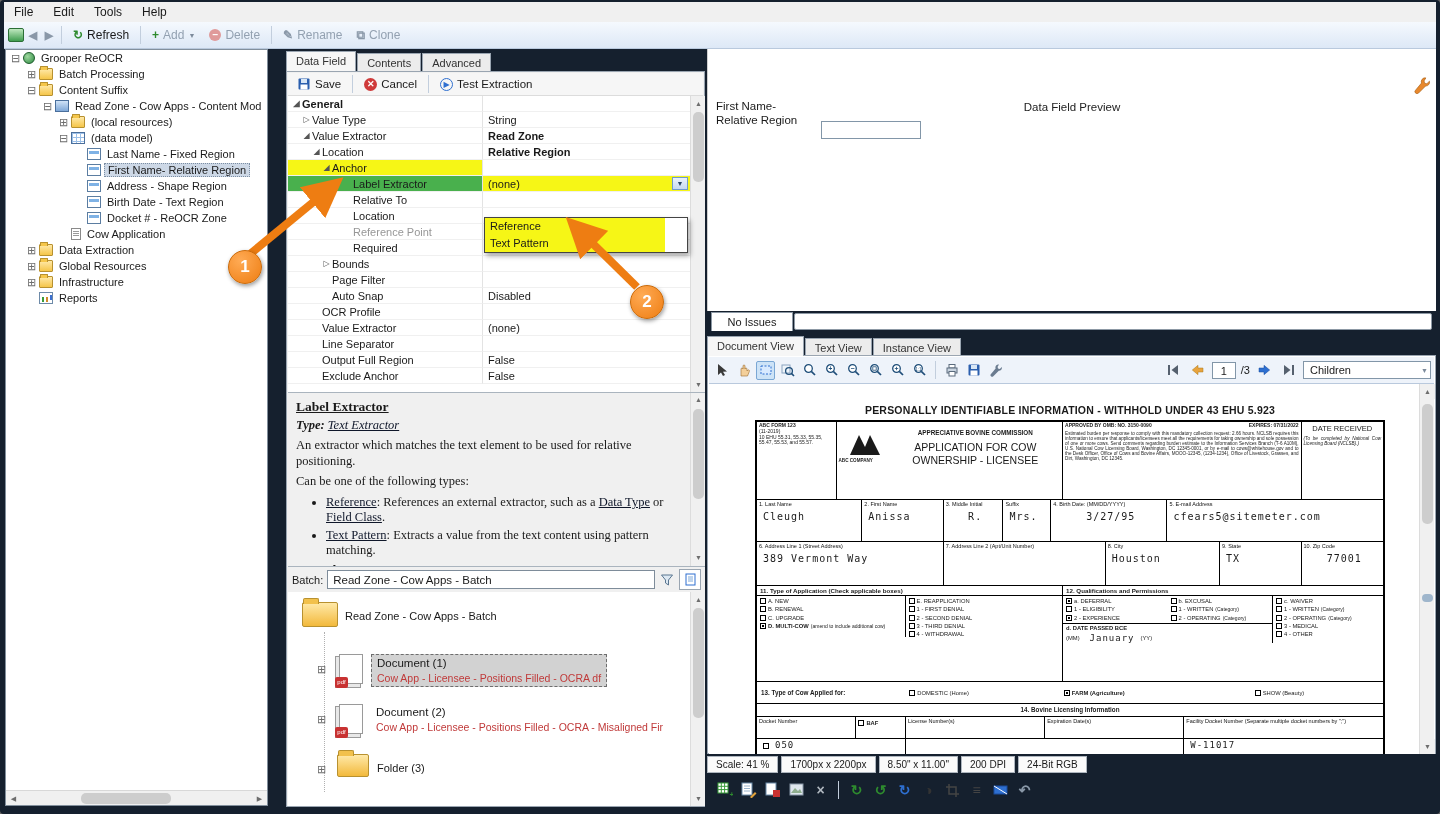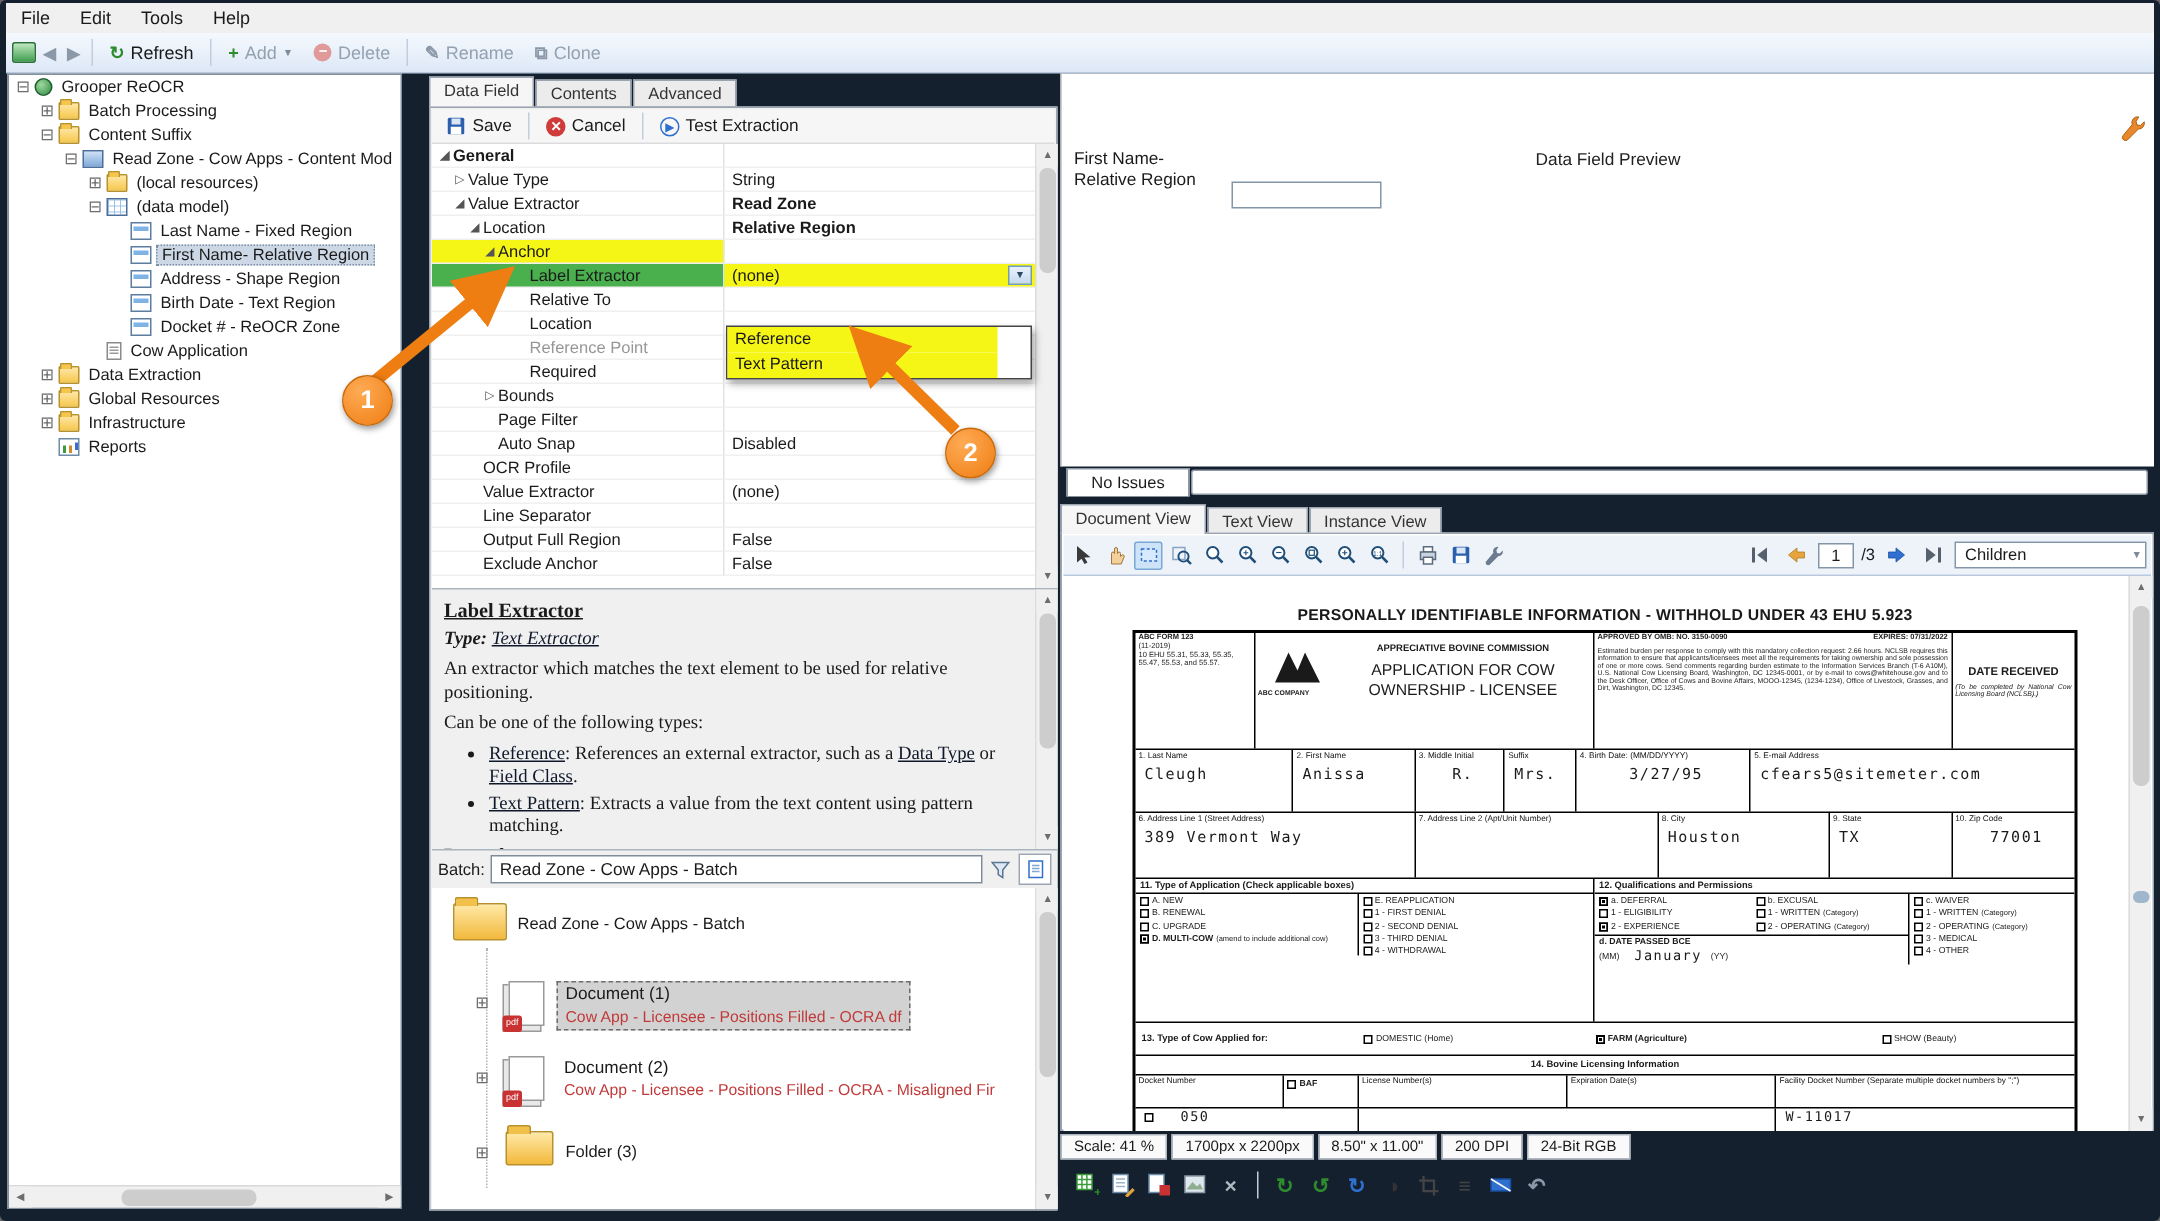--- a/index.html
+++ b/index.html
@@ -663,21 +663,21 @@
               </div>
             </div>
             <div class="fcell" style="width:240px">
               <div style="display:flex;justify-content:space-between">
                   <span class="small5 b">APPROVED BY OMB:  NO. 3150-0090</span>
                   <span class="small5 b">EXPIRES:  07/31/2022</span>
                 </div>
               <div class="small45" style="margin-top:2px">Estimated burden per response to comply with this mandatory collection request: 2.66 hours. NCLSB requires this information to ensure that applicants/licensees meet all the requirements for taking ownership and sole possession of one or more cows. Send comments regarding burden estimate to the Information Services Branch (T-6 A10M), U.S. National Cow Licensing Board, Washington, DC 12345-0001, or by e-mail to cows@whitehouse.gov and to the Desk Officer, Office of Cows and Bovine Affairs, MOOO-12345, (1234-1234), Office of Livestock, Grasses, and Dirt, Washington, DC 12345.</div>
             </div>
             <div class="fcell" style="width:82px;text-align:center">
-              <div style="font-size:7.5px;font-weight:bold;margin-top:20px">DATE RECEIVED</div>
+              <div style="font-size:7.5px;font-weight:normal;margin-top:1px">DATE RECEIVED</div>
               <div class="small45" style="font-style:italic;margin-top:3px">(To be completed by National Cow Licensing Board (NCLSB).)</div>
             </div>
           </div>
 
           <div class="frow" style="height:42px">
             <div class="fcell" style="width:106px">
                 <div class="flabel">1.  Last Name</div>
                 <div class="fvalue">Cleugh</div>
               </div>
             <div class="fcell" style="width:82px">
@@ -878,21 +878,21 @@
                 <div class="flabel">License Number(s)</div>
               </div>
             <div class="fcell" style="width:140px">
                 <div class="flabel">Expiration Date(s)</div>
               </div>
             <div class="fcell" style="width:200px">
                 <div class="flabel">Facility Docket Number (Separate multiple docket numbers by ";")</div>
               </div>
           </div>
           <div class="frow" style="height:16px;border-bottom:none">
-            <div class="fcell" style="width:150px"><span class="cb" style="margin-left:4px"></span><span class="fvalue" style="display:inline;margin:12px;font-size:9px">050</span></div>
+            <div class="fcell" style="width:150px"><span class="cb" style="margin-left:4px"></span><span class="fvalue" style="display:inline;margin:0;font-size:9px">050</span></div>
             <div class="fcell" style="width:280px"></div>
             <div class="fcell" style="width:200px"><span class="fvalue" style="display:inline;margin:0;font-size:9px">W-11017</span></div>
           </div>
         </div>
       </div>
       <div class="doc-vscroll">
         <div class="sc-btn">▲</div>
         <div class="v-thumb" style="top:20px;height:120px"></div>
         <div class="v-thumb" style="top:210px;height:8px;background:#9fb6cc"></div>
         <div class="sc-btn" style="position:absolute;bottom:0">▼</div>

